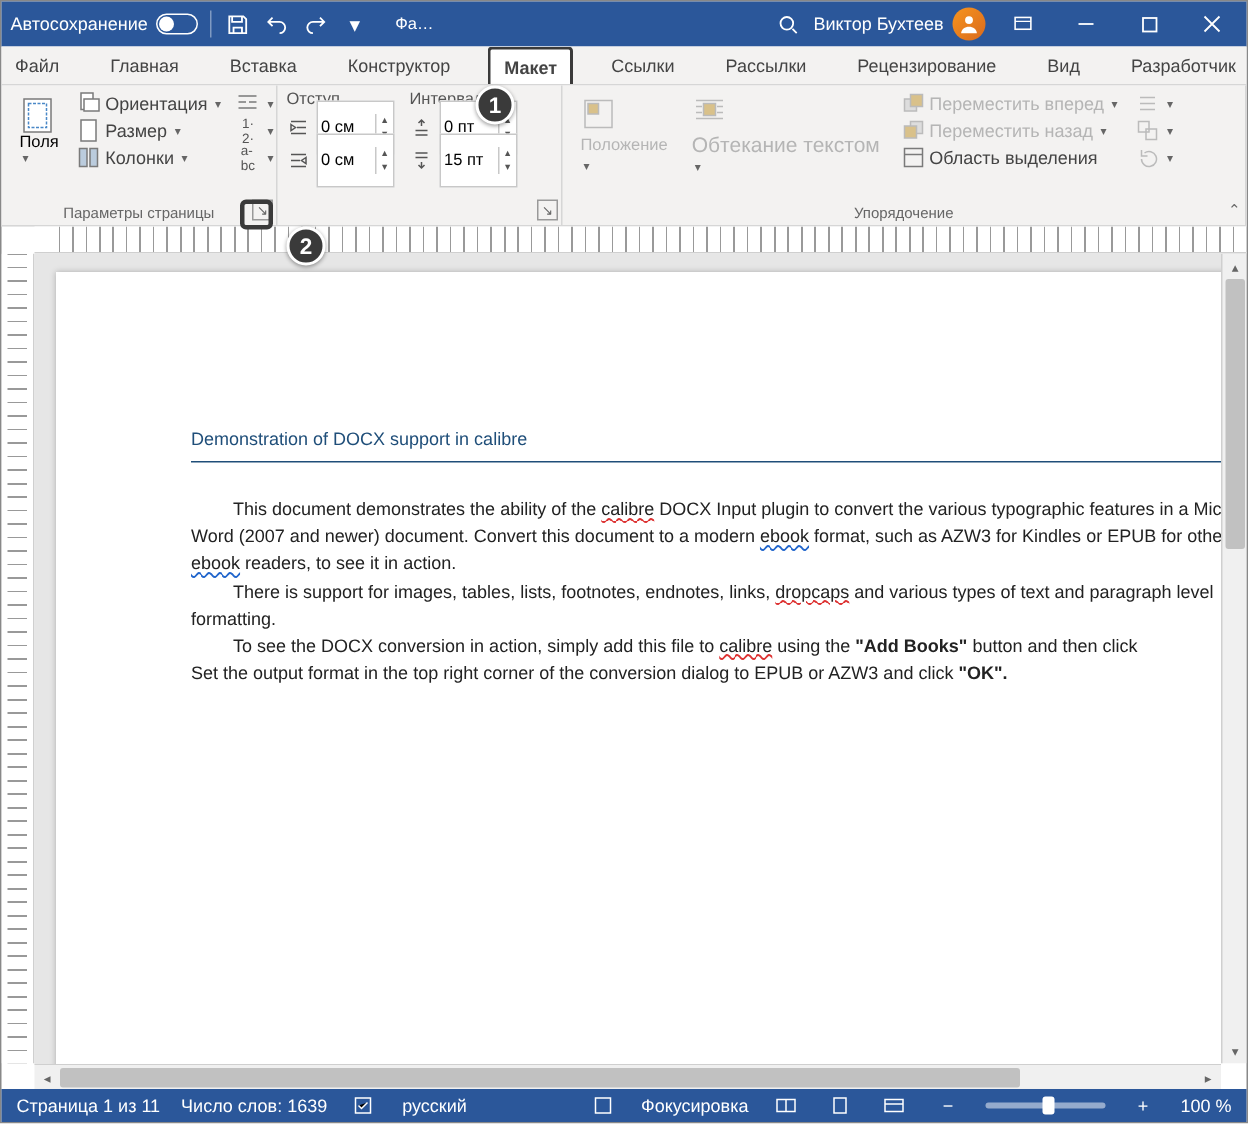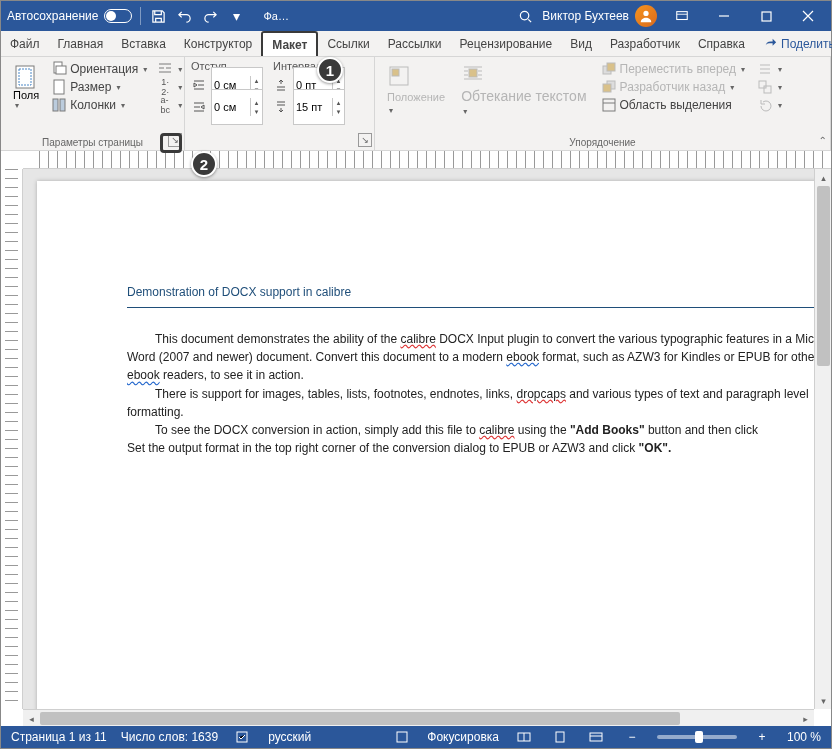--- a/index.html
+++ b/index.html
@@ -10,21 +10,21 @@
 .toggle{width:28px;height:14px;border:1px solid #fff;border-radius:7px;position:relative;}
 .toggle:after{content:"";position:absolute;width:10px;height:10px;border-radius:50%;background:#fff;left:1px;top:1px;}
 .tb-icon{width:18px;height:18px;display:flex;align-items:center;justify-content:center;font-size:14px;cursor:pointer;}
 .tb-sep{width:1px;height:18px;background:rgba(255,255,255,0.4);}
 .titlebar .doc-title{flex:0 0 auto;margin-left:10px;font-size:11px;}
 .titlebar .spacer{flex:1;}
 .titlebar .user{display:flex;align-items:center;gap:6px;font-size:11px;}
 .avatar{width:22px;height:22px;border-radius:50%;background:linear-gradient(135deg,#f7941d,#d96a1e);display:flex;align-items:center;justify-content:center;}
 .wbtn{width:34px;height:30px;display:flex;align-items:center;justify-content:center;cursor:pointer;}
 
-.tabs{height:26px;background:#f3f2f1;display:flex;align-items:stretch;border-bottom:1px solid #d6d6d6;}
+.tabs{height:26px;background:#f3f2f1;display:flex;align-items:stretch;border-bottom:1px solid #d6d6d6;gap:16px;}
 .tab{padding:0 9px;display:flex;align-items:center;color:#444;cursor:pointer;font-size:12px;}
 .tab.selected{background:#fff;border:2px solid #3a3a3a;border-bottom:none;border-radius:3px 3px 0 0;position:relative;z-index:2;font-weight:600;}
 .tab.share{margin-left:auto;color:#2b579a;display:flex;align-items:center;gap:4px;padding-right:14px;}
 .share-icon{width:14px;height:14px;}
 
 .ribbon{height:94px;background:#f3f2f1;display:flex;border-bottom:1px solid #d6d6d6;position:relative;}
 .rgroup{border-right:1px solid #d6d6d6;padding:3px 6px 0 6px;display:flex;flex-direction:column;position:relative;}
 .rgroup .label{text-align:center;font-size:10px;color:#666;padding:2px 0;margin-top:auto;}
 .rgroup .dlg{position:absolute;right:2px;bottom:3px;width:14px;height:14px;border:1px solid #999;font-size:9px;display:flex;align-items:center;justify-content:center;color:#666;cursor:pointer;}
 .rrow{display:flex;align-items:center;gap:4px;height:22px;}
@@ -327,21 +327,21 @@
               <span>Переместить вперед</span>
               <span class="dd">▾</span>
             </div>
           <div class="rbtn disabled">
               <div class="ricon">
                 <svg width="14" height="14">
                   <rect x="5" y="1" width="8" height="8" fill="#ddd" stroke="#bbb"></rect>
                   <rect x="1" y="4" width="8" height="8" fill="#d9c18a" stroke="#bbb"></rect>
                 </svg>
               </div>
-              <span>Разработчик назад</span>
+              <span>Переместить назад</span>
               <span class="dd">▾</span>
             </div>
           <div class="rbtn">
               <div class="ricon">
                 <svg width="14" height="14">
                   <rect x="1" y="1" width="12" height="12" fill="none" stroke="#7a7a7a"></rect>
                   <path stroke="#7a7a7a" d="M1 5h12"></path>
                 </svg>
               </div>
               <span>Область выделения</span>

